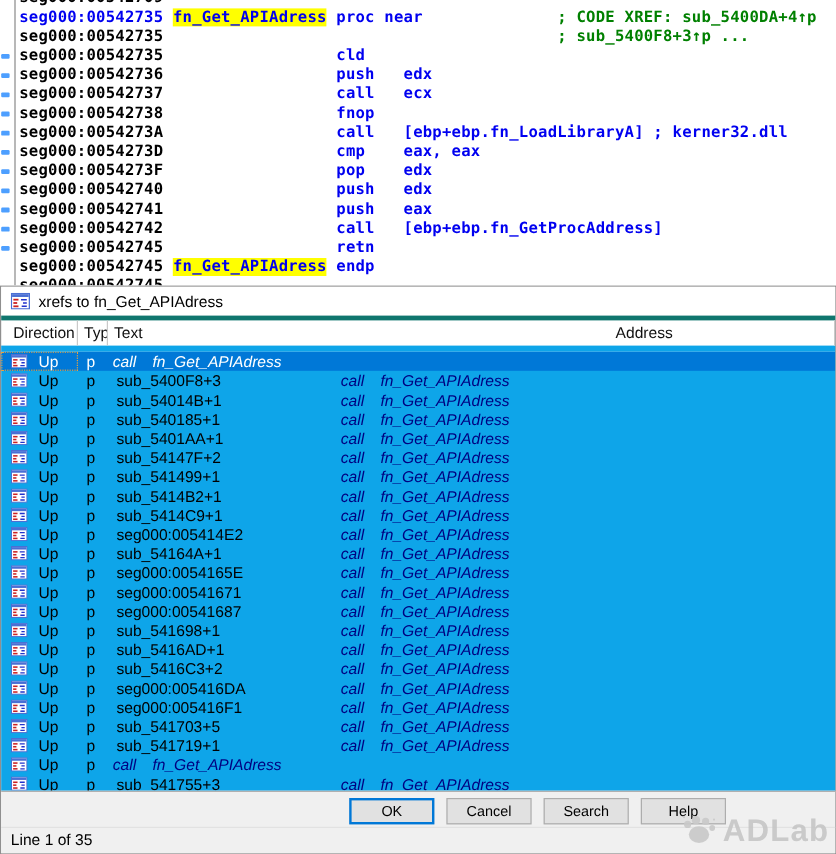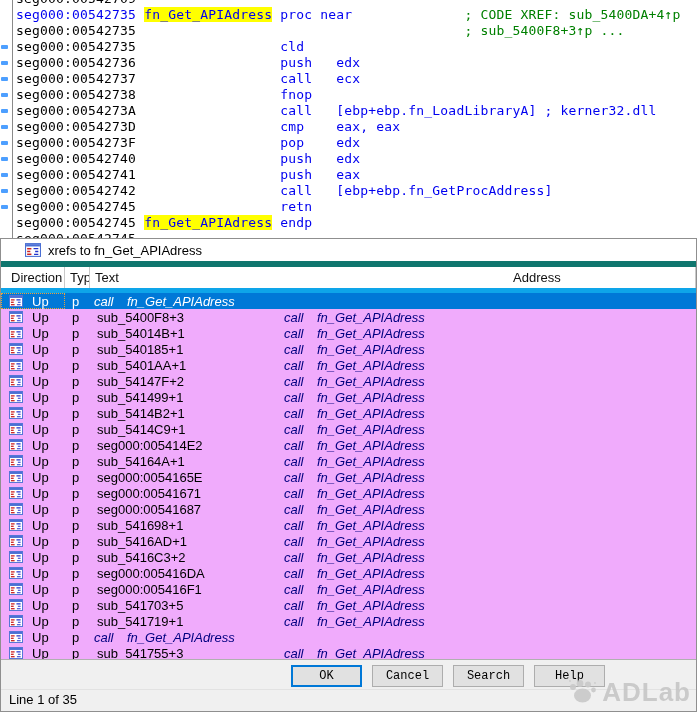--- a/index.html
+++ b/index.html
@@ -4,62 +4,62 @@
 <style>
   * { margin:0; padding:0; box-sizing:border-box; }
   html,body { width:697px; height:712px; overflow:hidden; background:#fff; }
   .screen { position:relative; width:697px; height:712px; font-family:"Liberation Sans",sans-serif; background:#fff; }
 
   
   .disasm { position:absolute; left:0; top:0; width:697px; height:238px; background:#fff; overflow:hidden; }
   .disasm .rule { position:absolute; left:12px; top:0; width:1px; height:100%; background:#8a8a8a; }
   .dlines { position:absolute; left:0; top:-9px; width:100%; }
   .dline { position:relative; height:16px; line-height:16px; white-space:pre;
-           font-family:"DejaVu Sans Mono",monospace; font-weight:normal; font-size:13px;
+           font-family:"DejaVu Sans Mono",monospace; font-weight:bold; font-size:13px;
            letter-spacing:0.18px; padding-left:16px; }
   .mark { position:absolute; left:1px; top:6px; width:7px; height:4px; background:#4d9fff; border-radius:1px; }
   .sg-t { color:#000000; }
   .sg-c { color:#0000f0; }
   .sg-m { color:#008000; }
   .sg-h { color:#0000f0; background:#ffff00; }
 
   
   .dialog { position:absolute; left:0; top:238px; width:697px; height:474px; background:#fff;
             border:1px solid #8f8f8f; display:flex; flex-direction:column; }
-  .titlebar { flex:0 0 28px; display:flex; align-items:center; padding-left:24px;
-              background:#fff; border-bottom:6px solid #0f766e; }
+  .titlebar { flex:0 0 28px; display:flex; align-items:center; padding-left:8px;
+              background:#fff; border-bottom:4px solid #0f766e; }
   .titlebar .ttext { margin-left:7px; font-size:13px; color:#000; }
 
   .lheader { flex:0 0 26px; display:flex; align-items:stretch; border-bottom:5px solid #0ea5e9; }
   .hcell { display:flex; align-items:center; padding-left:7px; font-size:13px; color:#111;
            border-right:1px solid #c9c9c9; overflow:hidden; white-space:nowrap; }
   .hc0 { width:64px; padding-left:10px; }
   .hc1 { width:25px; padding-left:5px; }
   .hc2 { width:190px; }
   .hc3 { flex:1; border-right:none; padding-left:5px; }
 
-  .list { flex:1; overflow:hidden; background:#f0abfc; }
+  .list { flex:1; overflow:hidden; background:#0ea5e9; }
   .xrow { height:16px; display:flex; align-items:center; font-size:13px; color:#000; white-space:nowrap; }
   .xrow .c0 { width:64px; height:100%; display:flex; align-items:center; padding-left:8px; flex-shrink:0; }
   .xrow .c0 .dirlabel { margin-left:9px; }
   .xrow .c1 { width:25px; padding-left:7px; flex-shrink:0; }
   .xrow .c2 { width:190px; padding-left:7px; flex-shrink:0; overflow:hidden; }
   .xrow .c3 { flex:1; display:flex; align-items:flex-start; overflow:hidden;font-style:italic; }
   .xrow .mn { display:inline-block; width:33px; margin-left:4px; color:#000080; flex-shrink:0; }
   .xrow .tg { color:#000080; }
   .xrow.sel { background:#0078d7; color:#fff; }
   .xrow.sel .mn, .xrow.sel .tg { color:#fff; }
   .xrow.sel .c0 { border:1px dotted #e8a33d; padding-left:7px; }
   .xicon { flex-shrink:0; display:block; }
 
   
   .bottom { flex:0 0 52px; background:#f0f0f0; border-top:1px solid #b0b0b0; position:relative; }
   .subline { position:absolute; left:0; top:29px; width:100%; height:1px; background:#e2e2e2; }
   .btn { position:absolute; top:5px; width:71px; height:22px; background:#e1e1e1; border:1px solid #adadad;
-         font-family:Liberation Mono, monospace; font-size:12px; color:#000;
+         font-family:Liberation Sans, sans-serif; font-size:12px; color:#000;
          display:flex; align-items:center; justify-content:center; cursor:default; }
   .btn.focused { border:2px solid #0078d7; }
   .status { position:absolute; left:8px; bottom:4px; font-size:13px; color:#000; }
   .watermark { position:absolute; right:5px; top:18px; display:flex; align-items:center; gap:4px; z-index:5; opacity:0.9; }
   .wm-text { font-size:26px; line-height:28px; color:#c6c6c6; font-weight:600; letter-spacing:1px; }
 </style>
 </head>
 <body>
 
 <div class="screen">

